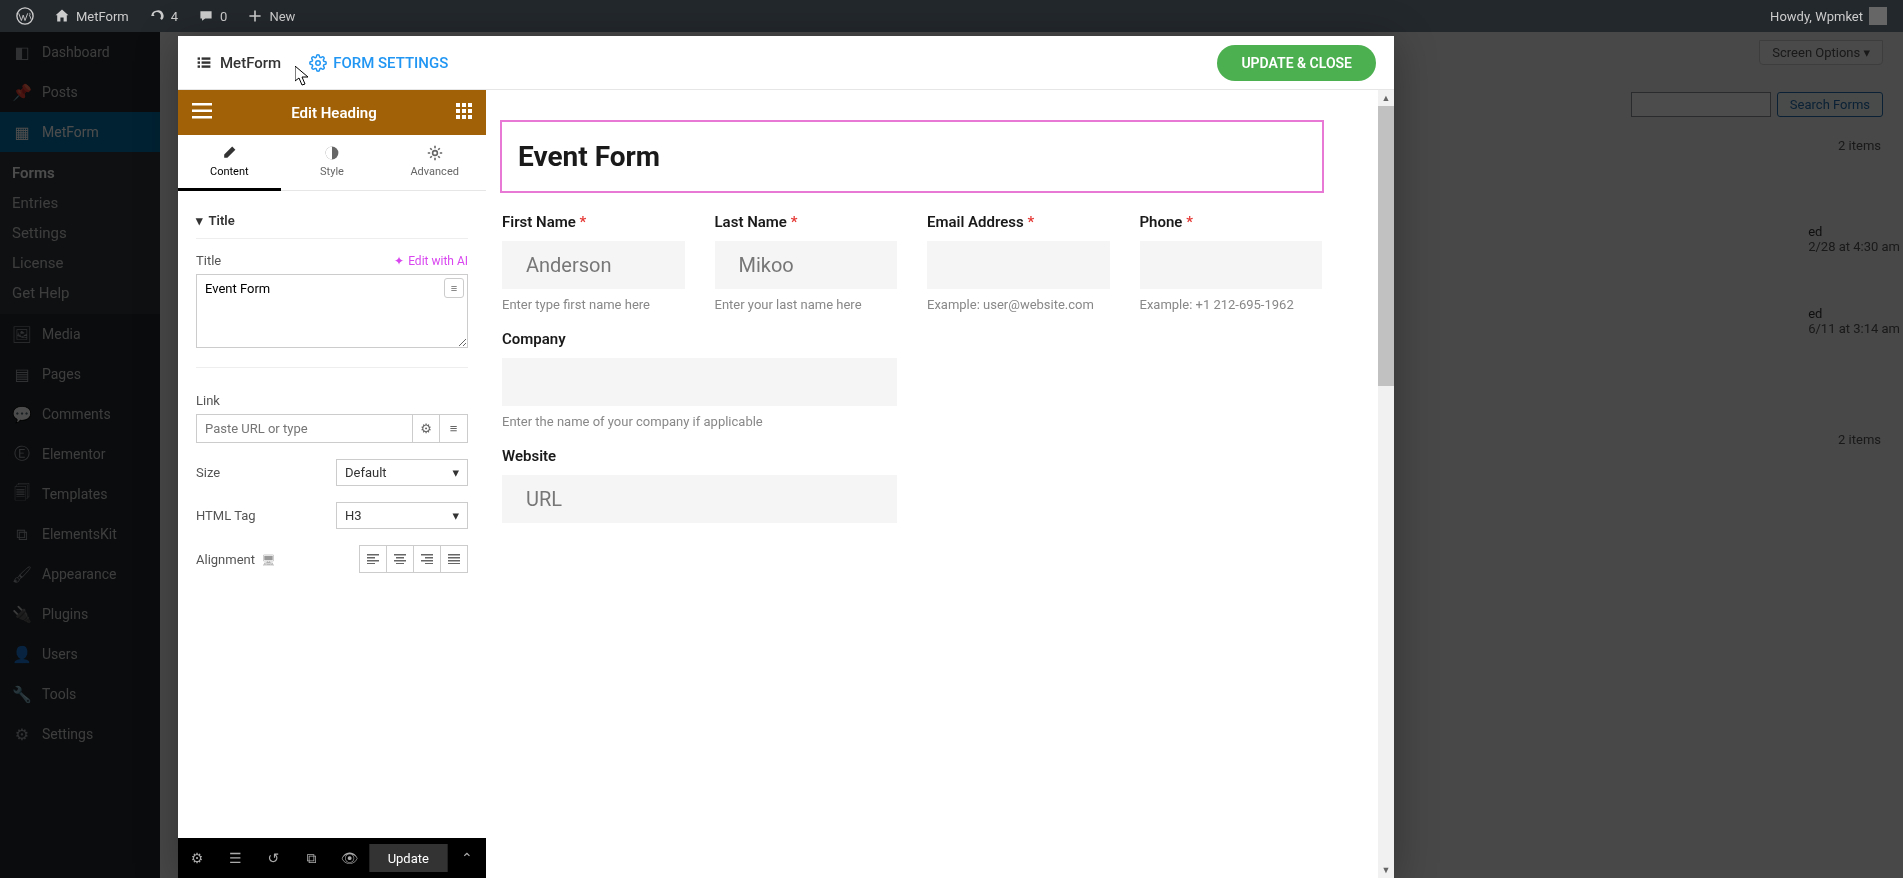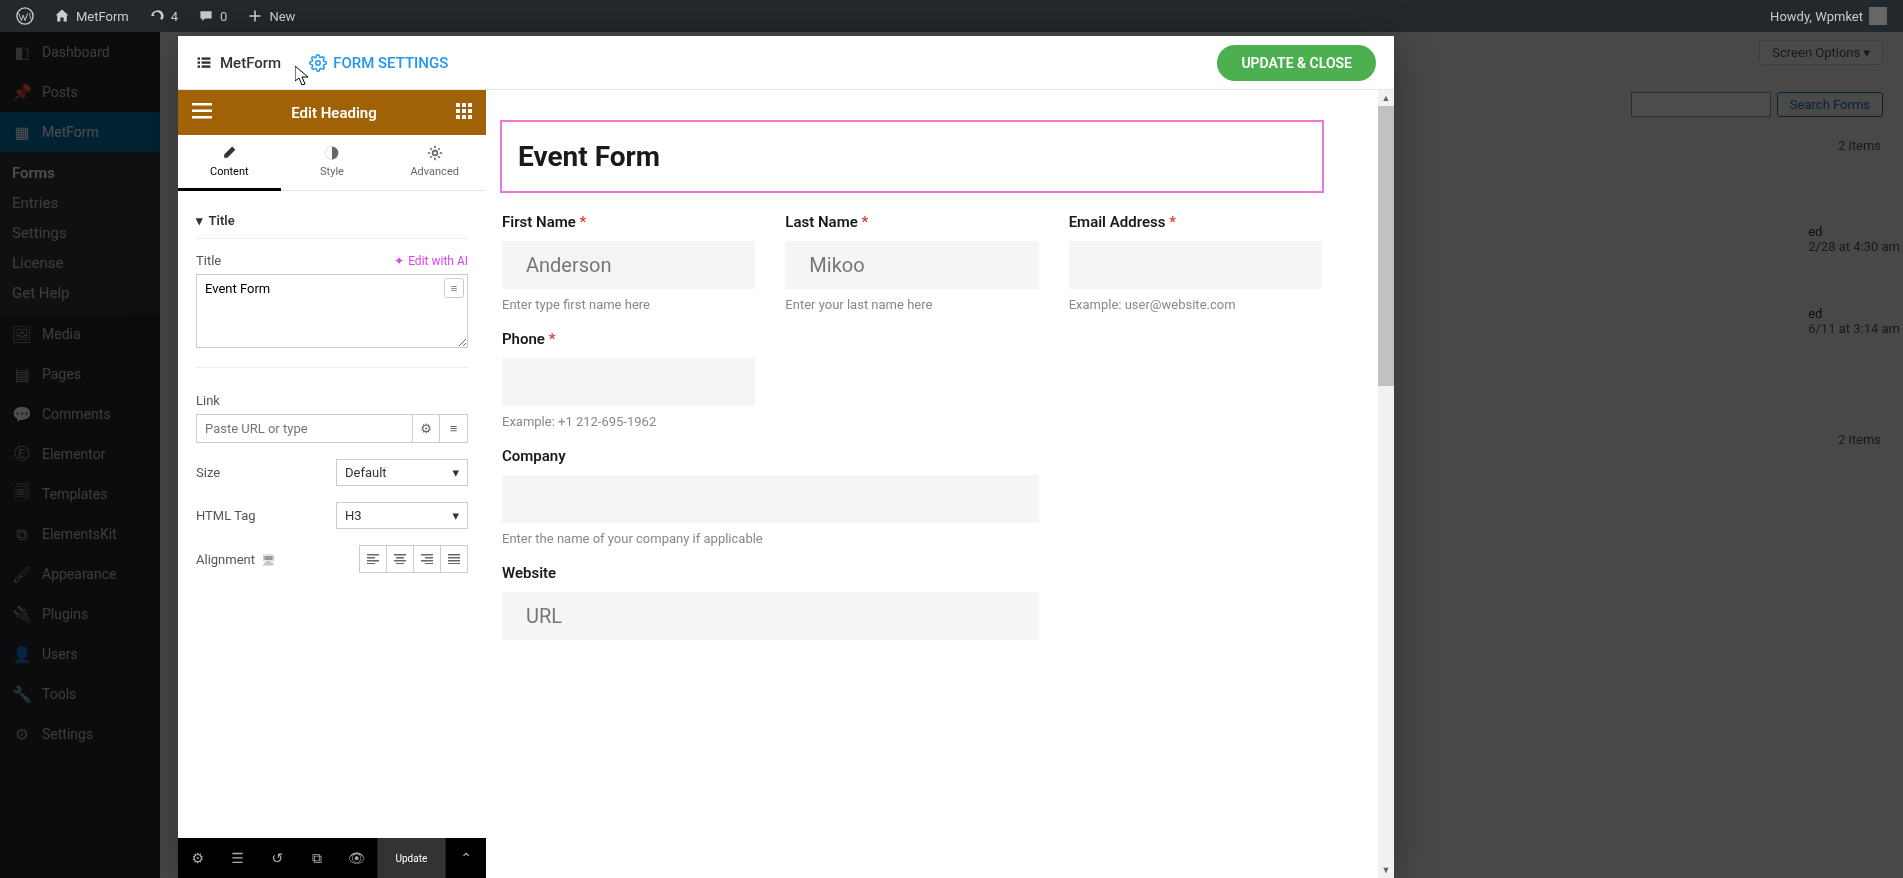--- a/index.html
+++ b/index.html
@@ -53,28 +53,28 @@
 .link-input-wrap{display:flex;gap:0}
 .link-input{flex:1;border:1px solid #ccc;padding:6px 8px;font-size:13px;border-right:none}
 .link-btn{width:28px;border:1px solid #ccc;background:#fff;display:flex;align-items:center;justify-content:center;cursor:pointer;color:#666;font-size:13px}
 .inline-row{display:flex;align-items:center;justify-content:space-between;margin-bottom:16px}
 .select{border:1px solid #ccc;padding:5px 8px;font-size:13px;width:132px;background:#fff;display:flex;justify-content:space-between;align-items:center;cursor:pointer}
 .align-group{display:flex}
 .align-btn{width:28px;height:28px;border:1px solid #ccc;background:#fff;display:flex;align-items:center;justify-content:center;cursor:pointer;margin-left:-1px}
 .align-btn:first-child{margin-left:0}
 .panel-footer{height:40px;background:#000;color:#ccc;display:flex;align-items:center}
 .pf-icon{width:40px;height:40px;display:flex;align-items:center;justify-content:center;cursor:pointer;color:#aaa;font-size:14px}
-.pf-update{flex:0 0 auto;padding:0 18px;height:40px;background:#333;color:#fff;display:flex;align-items:center;font-size:10px;cursor:pointer;border-left:1px solid #222;border-right:1px solid #222}
+.pf-update{flex:0 0 auto;padding:0 18px;height:28px;background:#333;color:#fff;display:flex;align-items:center;font-size:13px;cursor:pointer;border-left:1px solid #222;border-right:1px solid #222}
 .pf-spacer{flex:1}
 .collapse-handle{position:absolute;left:308px;top:50%;width:14px;height:40px;background:#fff;border:1px solid #ddd;border-left:none;display:flex;align-items:center;justify-content:center;cursor:pointer;color:#999;font-size:12px;transform:translateY(-50%)}
 .preview{flex:1;background:#fff;padding:30px 20px 0 14px;overflow:auto;position:relative}
 .preview-inner{padding:0}
 .heading-widget{border:2px solid #e879d4;padding:18px 16px;margin-bottom:20px}
 .heading-widget h3{font-size:28px;font-weight:700;color:#1a1a1a}
-.form-grid{display:grid;grid-template-columns:1fr 1fr 1fr;gap:18px 30px;padding:0 2px}
+.form-grid{display:grid;grid-template-columns:1fr 1fr 1fr 1fr;gap:18px 30px;padding:0 2px}
 .form-field.full{grid-column:1/3}
 .ff-label{font-size:15px;font-weight:600;color:#1a1a1a;margin-bottom:10px;display:block}
 .req{color:#e53935}
 .ff-input{width:100%;height:48px;background:#f5f5f5;border:none;padding:0 24px;font-size:20px;color:#333}
 .ff-input::placeholder{color:#777}
 .ff-help{font-size:13px;color:#888;margin-top:8px}
 .scroll-track{position:absolute;right:0;top:0;width:16px;height:100%;background:#f1f1f1}
 .scroll-thumb{position:absolute;right:0;top:16px;width:16px;height:280px;background:#c1c1c1}
 .scroll-arrow{position:absolute;right:0;width:16px;height:16px;background:#f1f1f1;color:#666;font-size:9px;display:flex;align-items:center;justify-content:center}
 .cursor{position:absolute;pointer-events:none;z-index:99999}

